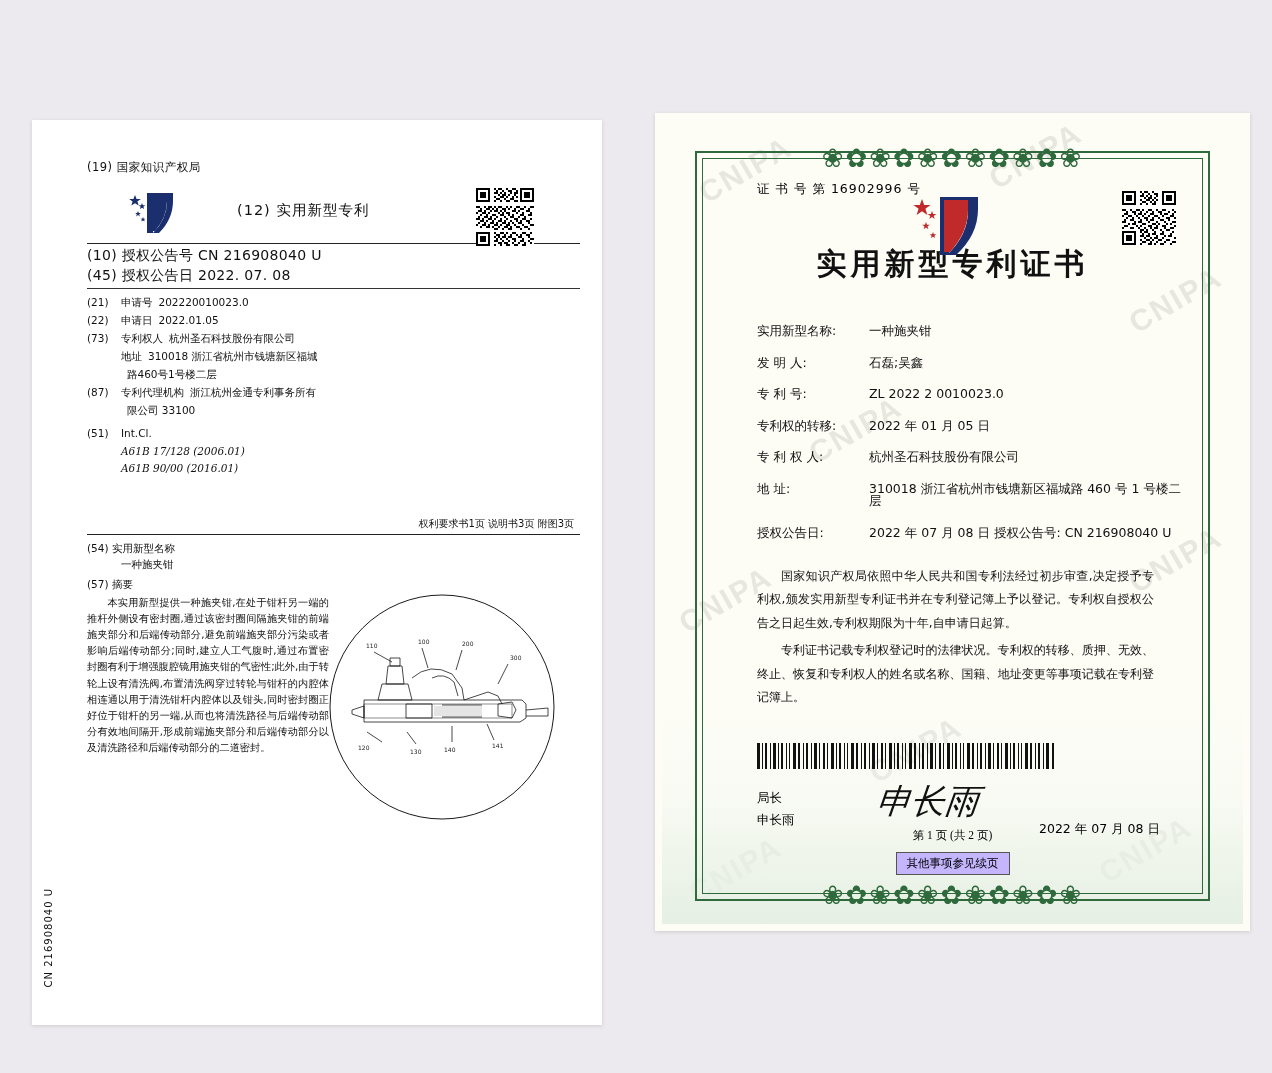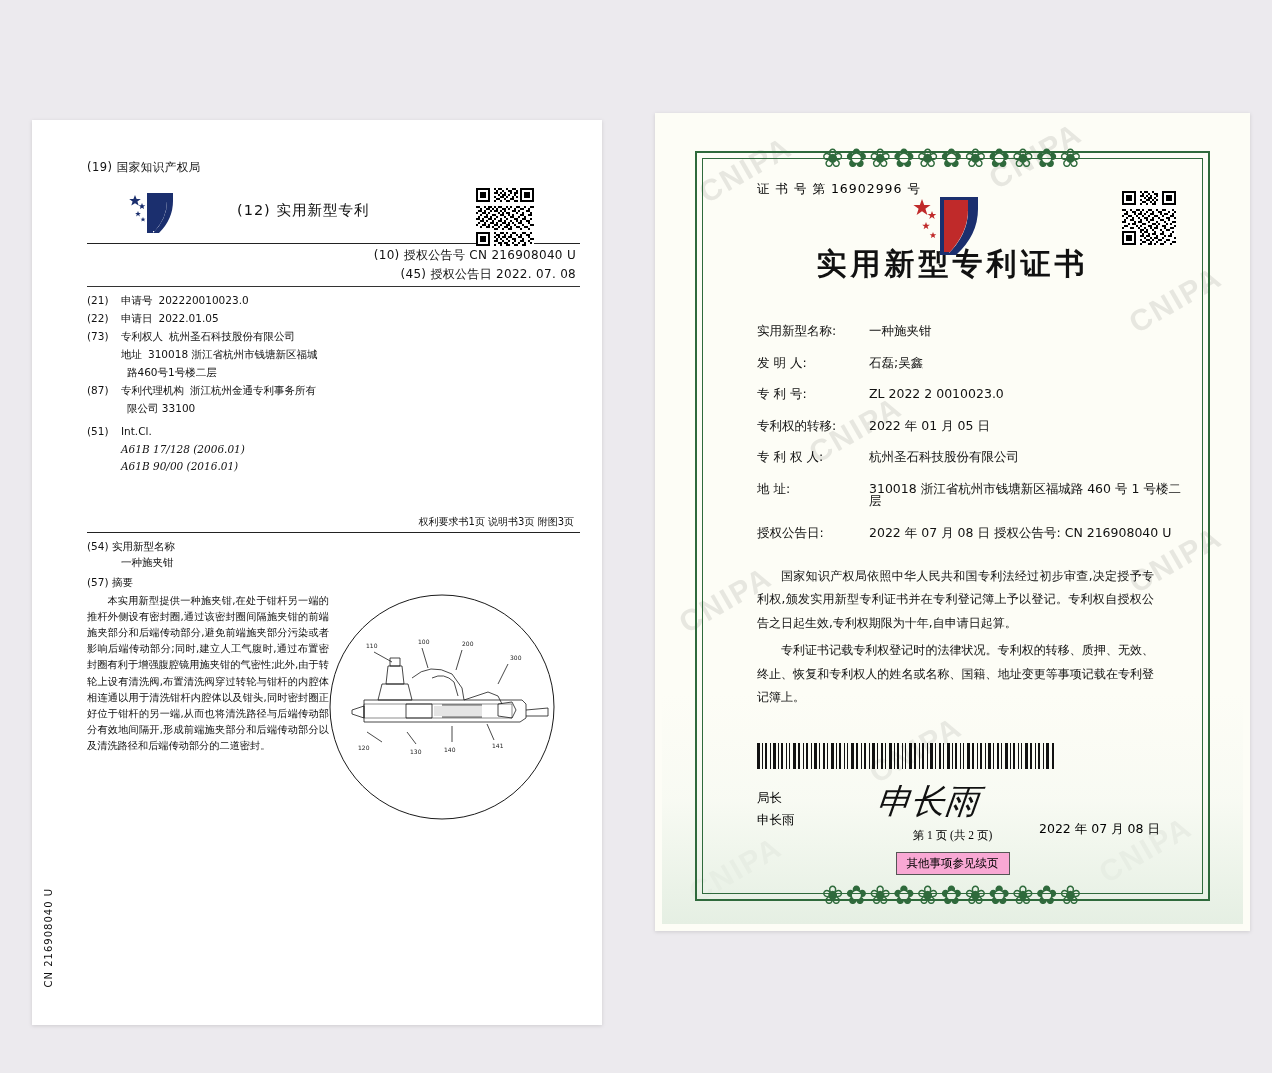--- a/index.html
+++ b/index.html
@@ -40,21 +40,21 @@
   }
   .cnipa-logo { position: absolute; left: 40px; top: 0; width: 60px; height: 48px; }
   .title-12 {
     position: absolute; left: 150px; top: 12px;
     font-size: 14.5px; font-weight: 400; letter-spacing: 1px;
   }
   .rule { border-bottom: 1px solid #222; margin-top: 4px; }
   .rule-thin { border-bottom: 1px solid #333; }
 
   .line10, .line45 {
-    font-size: 12px; text-align: right; padding-right: 4px; letter-spacing:.3px;
+    font-size: 14px; padding-right: 4px; letter-spacing:.3px;
   }
   .line10 { margin-top: 3px; }
   .line45 { margin-top: 2px; margin-bottom: 3px; }
 
   .biblio { font-size: 10.5px; line-height: 1.62; margin-top: 5px; }
   .biblio .item { display: flex; margin-bottom: 1px; }
   .biblio .code { width: 34px; flex: 0 0 34px; }
   .biblio .label { white-space: nowrap; margin-right: 6px; }
   .biblio .val { flex: 1; }
   .indent { padding-left: 34px; }
@@ -168,21 +168,21 @@
     transform: skewX(-6deg);
     color: #111;
   }
   .date-right { position: absolute; right: 24px; top: 34px; font-size: 12.5px;
                 font-family: "DejaVu Sans", sans-serif; }
   .page-no { position: absolute; left: 0; right: 0; bottom: 40px; text-align: center;
              font-size: 11.5px; font-family: Liberation Serif, serif; }
   .note-box {
     position: absolute; left: 50%; transform: translateX(-50%); bottom: 8px;
     border: 1px solid #555; padding: 3px 10px; font-size: 11.5px;
-    background: #f9a8d4; font-family: "DejaVu Sans", sans-serif;
+    background: #c4b5fd; font-family: "DejaVu Sans", sans-serif;
   }
   .grad-bottom {
     position: absolute; left: 7px; right: 7px; bottom: 7px; height: 230px;
     background: linear-gradient(to top, #e5efe3 0%, rgba(240,246,238,0.35) 55%, rgba(255,255,255,0) 100%);
     pointer-events: none;
   }
 </style>
 </head>
 <body>
 

